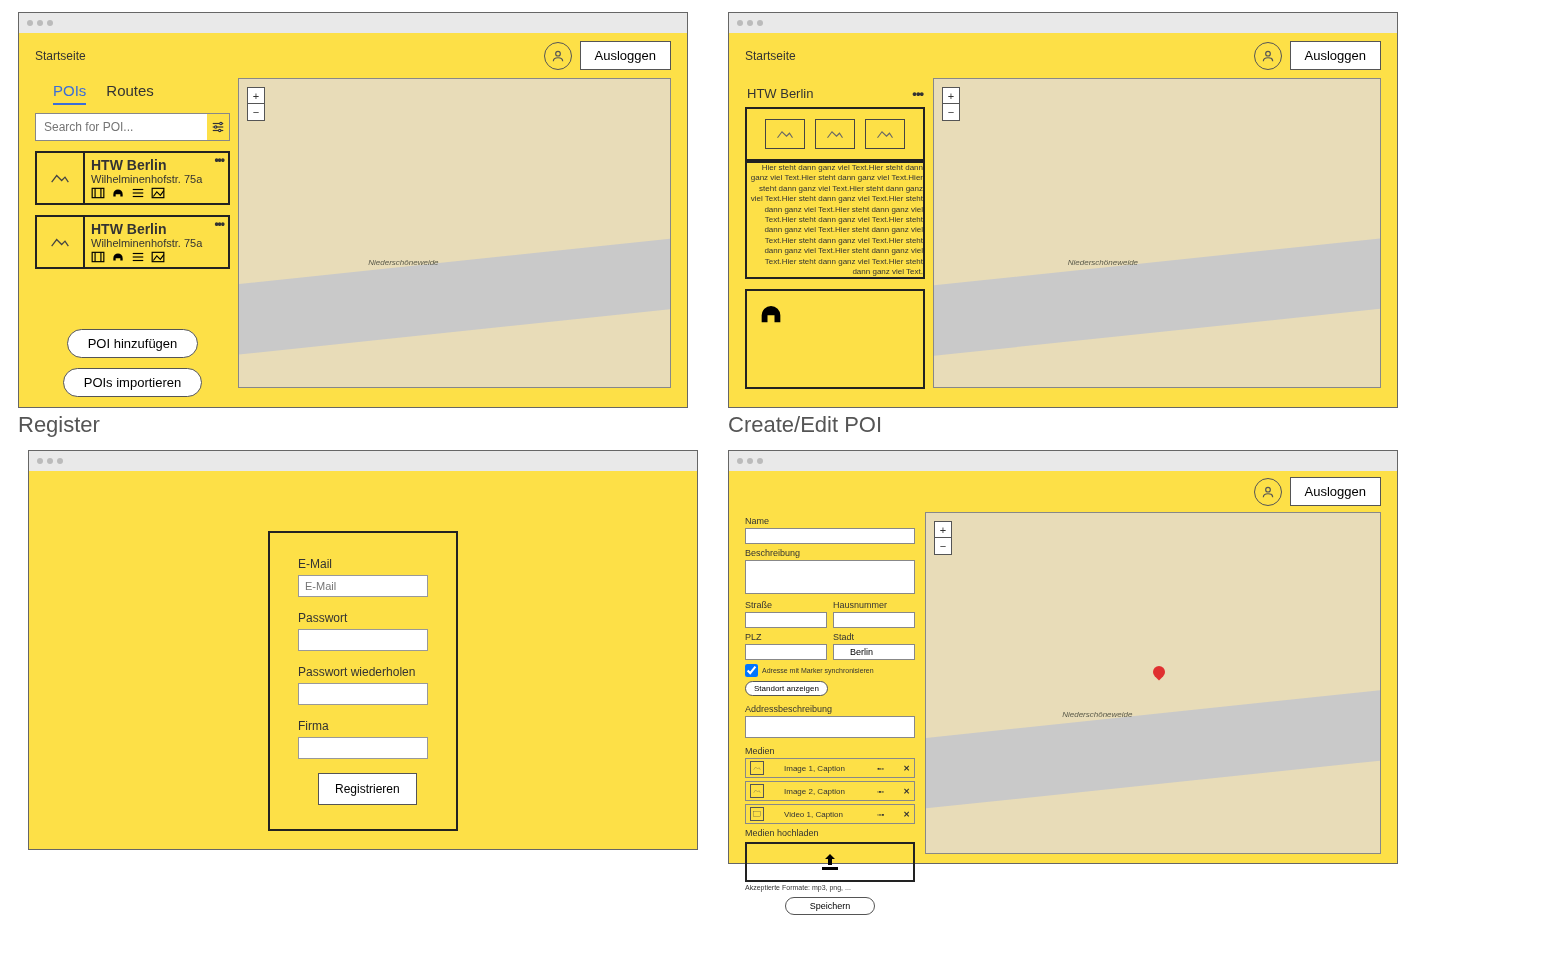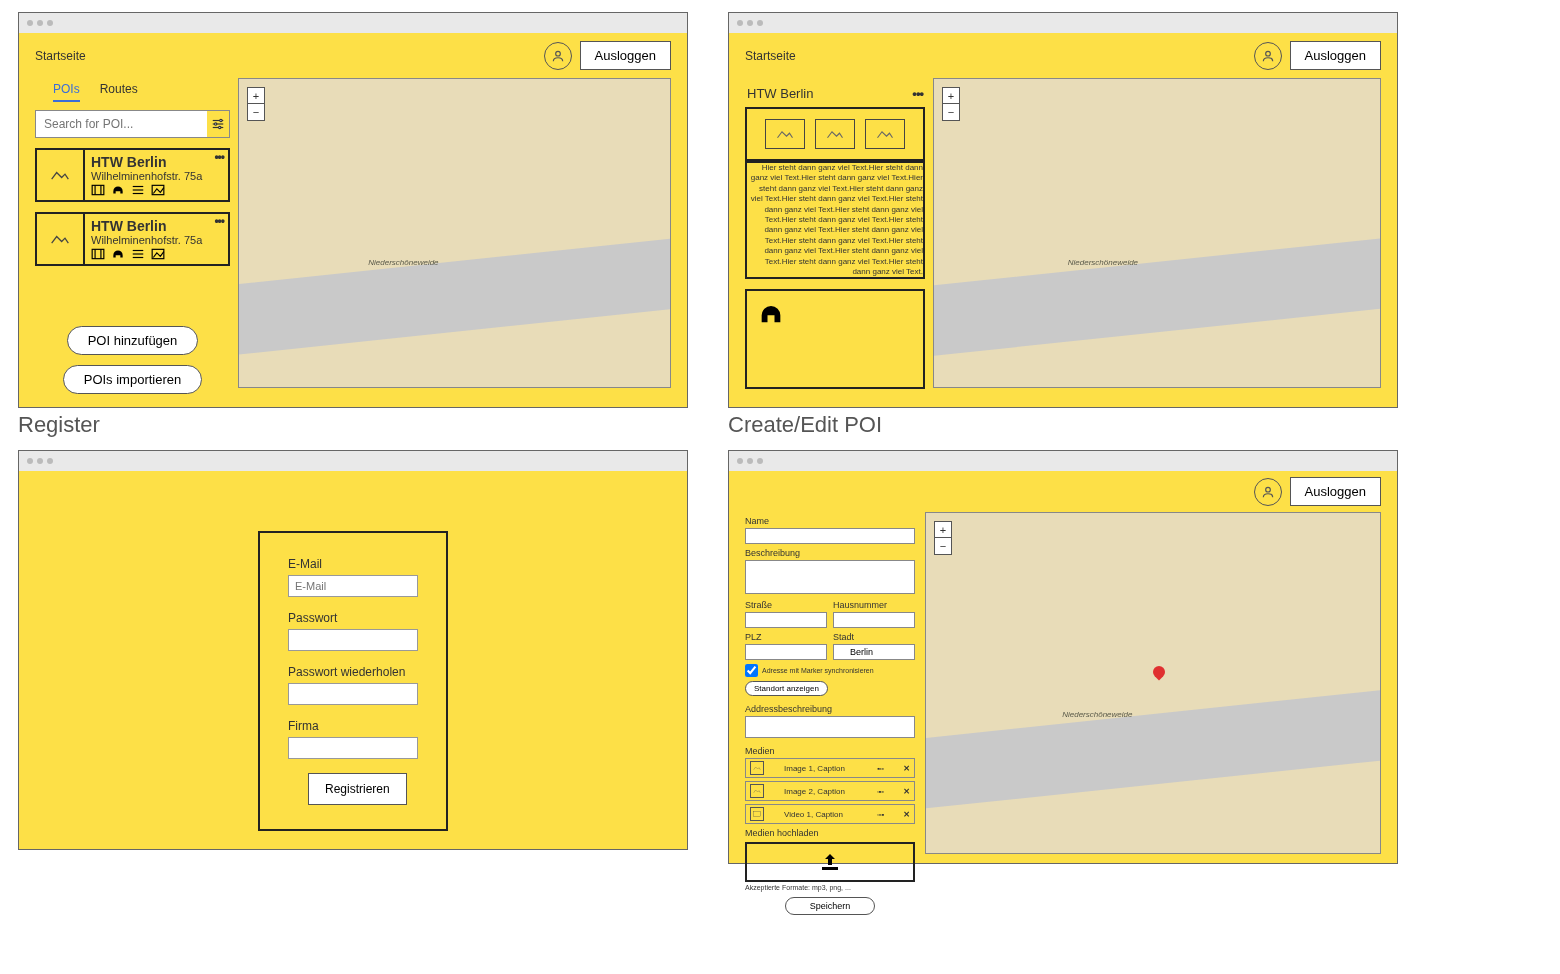--- a/index.html
+++ b/index.html
@@ -14,21 +14,21 @@
   .avatar { width: 28px; height: 28px; border-radius: 50%; border: 1px solid #555; display: flex; align-items: center; justify-content: center; margin-right: 8px; }
   .logout-btn { border: 1px solid #555; background: #fff; padding: 6px 14px; font-size: 13px; cursor: pointer; }
 
   .main-flex { display: flex; gap: 8px; padding: 0 16px 16px 16px; height: calc(100% - 48px); }
   .sidebar { width: 195px; flex-shrink: 0; }
   .map { flex: 1; border: 1px solid #888; position: relative; background: #e8dcb8; overflow: hidden; }
   .zoom { position: absolute; top: 8px; left: 8px; border: 1px solid #555; background: #fff; width: 18px; }
   .zoom div { height: 16px; display: flex; align-items: center; justify-content: center; font-size: 11px; cursor: pointer; }
   .zoom div:first-child { border-bottom: 1px solid #555; }
 
-  .tabs { display: flex; gap: 20px; padding: 4px 18px; font-size: 12px; }
+  .tabs { display: flex; gap: 20px; padding: 4px 18px; font-size: 15px; }
   .tab { cursor: pointer; padding-bottom: 4px; }
   .tab.active { color: #3b6ed8; border-bottom: 2px solid #3b6ed8; font-weight: 500; }
 
   .search-row { display: flex; border: 1px solid #888; margin: 4px 0 10px 0; }
   .search-row input { flex: 1; border: none; padding: 6px 8px; font-size: 12px; }
   .filter-icon { width: 28px; display: flex; align-items: center; justify-content: center; border-left: 0; cursor: pointer; }
 
   .poi-card { border: 2px solid #222; display: flex; margin-bottom: 10px; position: relative; }
   .poi-thumb { width: 48px; border-right: 2px solid #222; display: flex; align-items: center; justify-content: center; }
   .poi-body { flex: 1; padding: 4px 6px; }
@@ -256,21 +256,21 @@
             <div>−</div>
           </div>
         </div>
       </div>
     </div>
   </div>
 
   <div class="caption" style="left:18px; top:412px;">Register</div>
   <div class="caption" style="left:728px; top:412px;">Create/Edit POI</div>
 
-  <div class="window" style="left:18px; top:450px; width:670px; height:400px;">
+  <div class="window" style="left:28px; top:450px; width:670px; height:400px;">
     <div class="titlebar">
       <span class="dot"></span>
         <span class="dot"></span>
         <span class="dot"></span>
     </div>
     <div class="window-body">
       <div class="form-box">
         <label>E-Mail</label>
         <input placeholder="E-Mail" style="">
         <label>Passwort</label>

